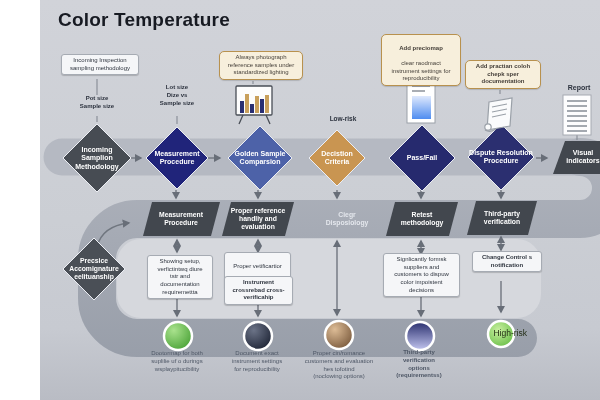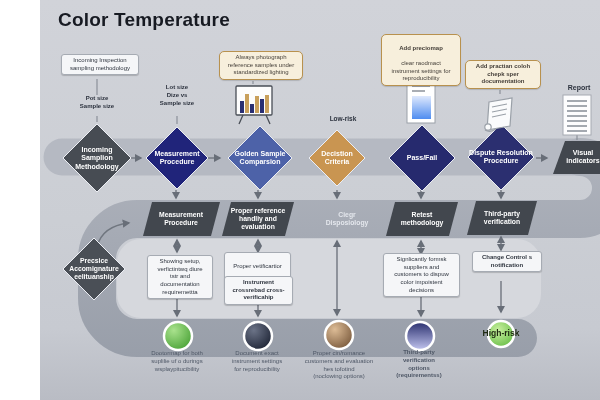--- a/index.html
+++ b/index.html
@@ -12,21 +12,21 @@
   .wlabel{color:#ffffff;font-weight:600;font-size:7px;line-height:1.18;text-align:center;white-space:pre-line;}
   .w2label{color:#ffffff;font-weight:600;font-size:6.8px;line-height:1.2;text-align:center;white-space:pre-line;}
   .bandlabel{color:#e4e7ed;font-weight:600;font-size:6.8px;line-height:1.2;text-align:center;white-space:pre-line;}
   .wbox{background:#f5f6f8;border:1px solid #a6abb3;border-radius:3px;font-size:6px;color:#2f353f;
         line-height:1.28;padding:2px 1px;text-align:center;white-space:pre-line;box-shadow:0 1px 1px rgba(0,0,0,.18);}
   .callout{background:#f7efdc;border:1.3px solid #b8914e;border-radius:5px;font-size:6px;color:#46403a;
         line-height:1.28;padding:2px 1px;text-align:center;white-space:pre-line;box-shadow:0 1px 1px rgba(0,0,0,.15);}
   .slabel{font-size:6px;font-weight:700;color:#2c323e;text-align:center;white-space:pre-line;line-height:1.3;}
   .glabel{font-size:6px;color:#4e5766;line-height:1.3;text-align:center;white-space:pre-line;}
   .bold{font-weight:700;}
-  .hrisk{font-size:8.5px;font-weight:700;color:#1f2a12;text-align:center;}
+  .hrisk{font-size:8.5px;font-weight:400;color:#1f2a12;text-align:right;}
 </style>
 </head>
 <body>
 
 <div class="canvas">
 
   <svg class="abs" style="left:0;top:0" width="600" height="400">
     <defs>
       <marker id="ah" markerWidth="7" markerHeight="7" refX="4.5" refY="3" orient="auto">
         <path d="M0,0 L5.5,3 L0,6 Z" fill="#686e78"></path>

